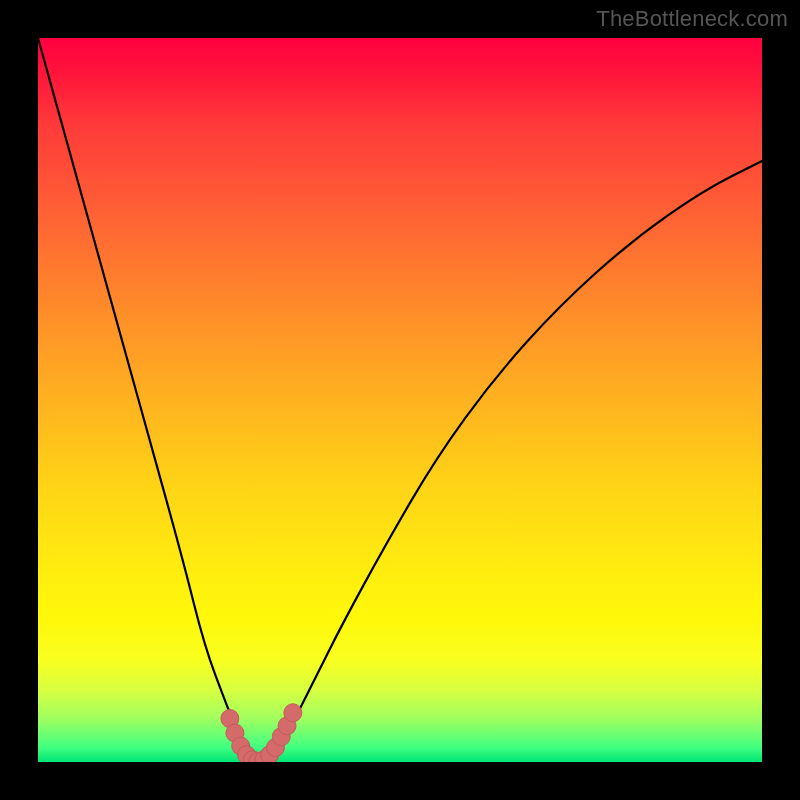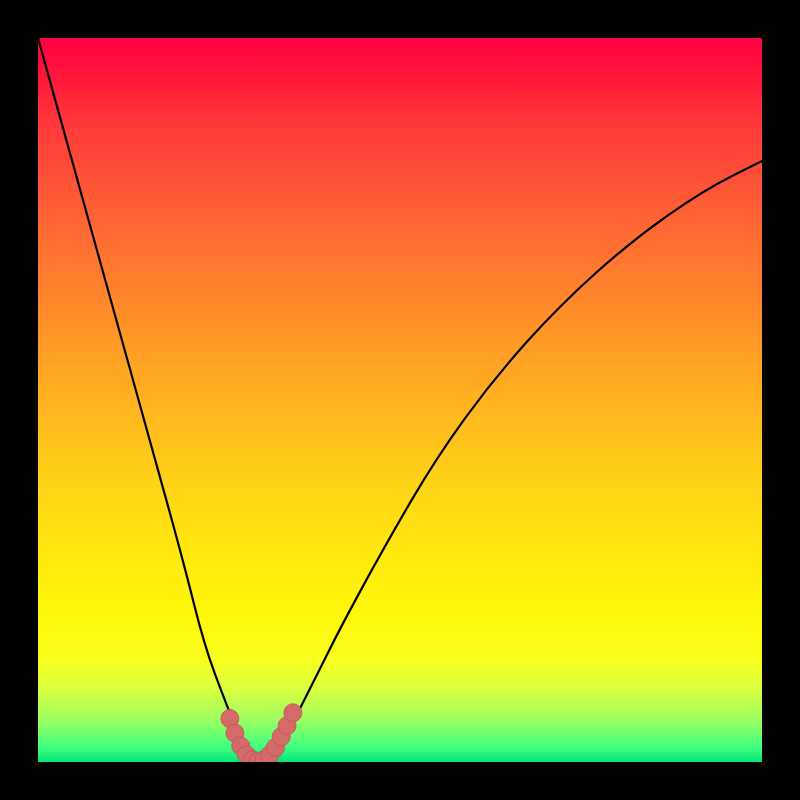--- a/index.html
+++ b/index.html
@@ -89,13 +89,14 @@
           <circle cx="225.888" cy="721.828" r="9" fill="#d46a6a" stroke="#c35a5a" stroke-width="1"></circle>
           <circle cx="231.68" cy="716.76" r="9" fill="#d46a6a" stroke="#c35a5a" stroke-width="1"></circle>
           <circle cx="237.47199999999998" cy="709.52" r="9" fill="#d46a6a" stroke="#c35a5a" stroke-width="1"></circle>
           <circle cx="243.264" cy="698.66" r="9" fill="#d46a6a" stroke="#c35a5a" stroke-width="1"></circle>
           <circle cx="249.05599999999998" cy="687.8" r="9" fill="#d46a6a" stroke="#c35a5a" stroke-width="1"></circle>
           <circle cx="254.848" cy="674.768" r="9" fill="#d46a6a" stroke="#c35a5a" stroke-width="1"></circle>
         </g>
     </svg>
   </div>
 
+  <div class="watermark">TheBottleneck.com</div>
 </div>
 
 </body></html>

